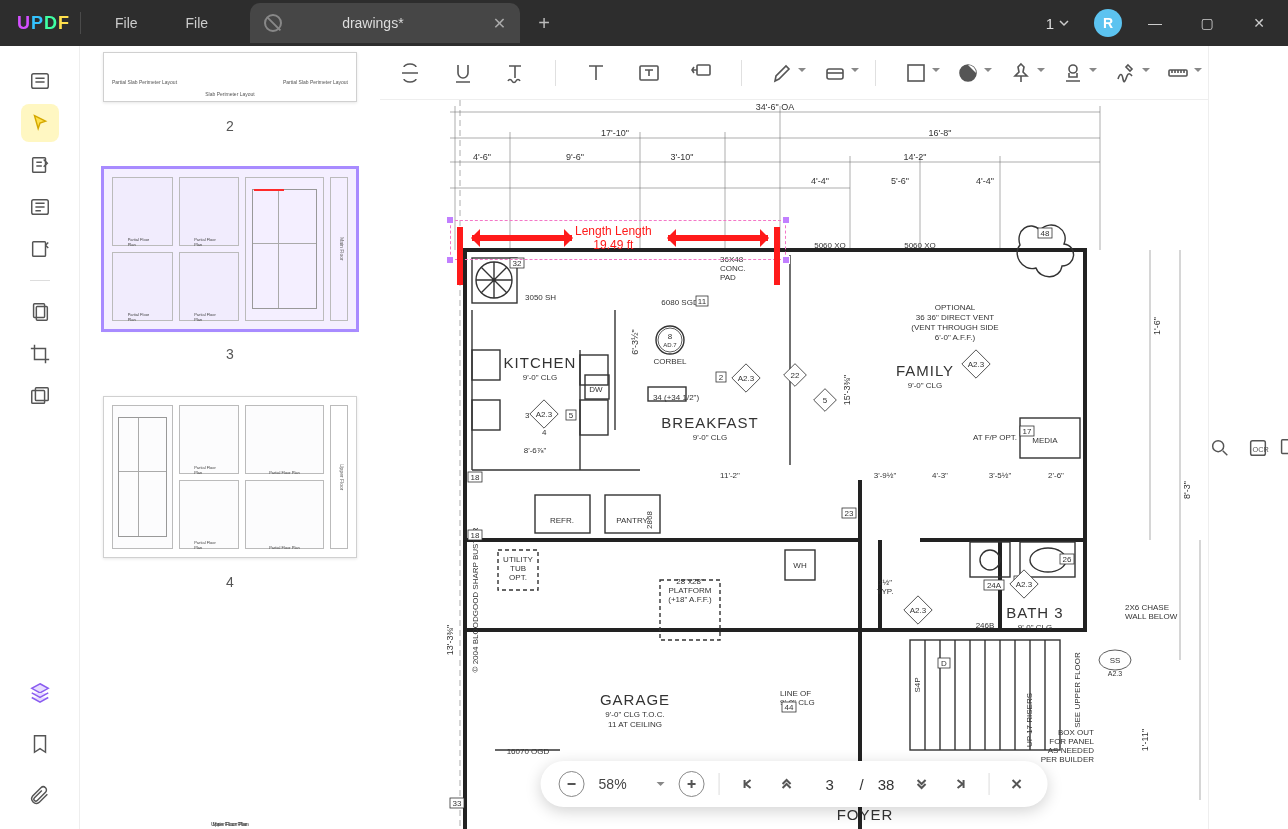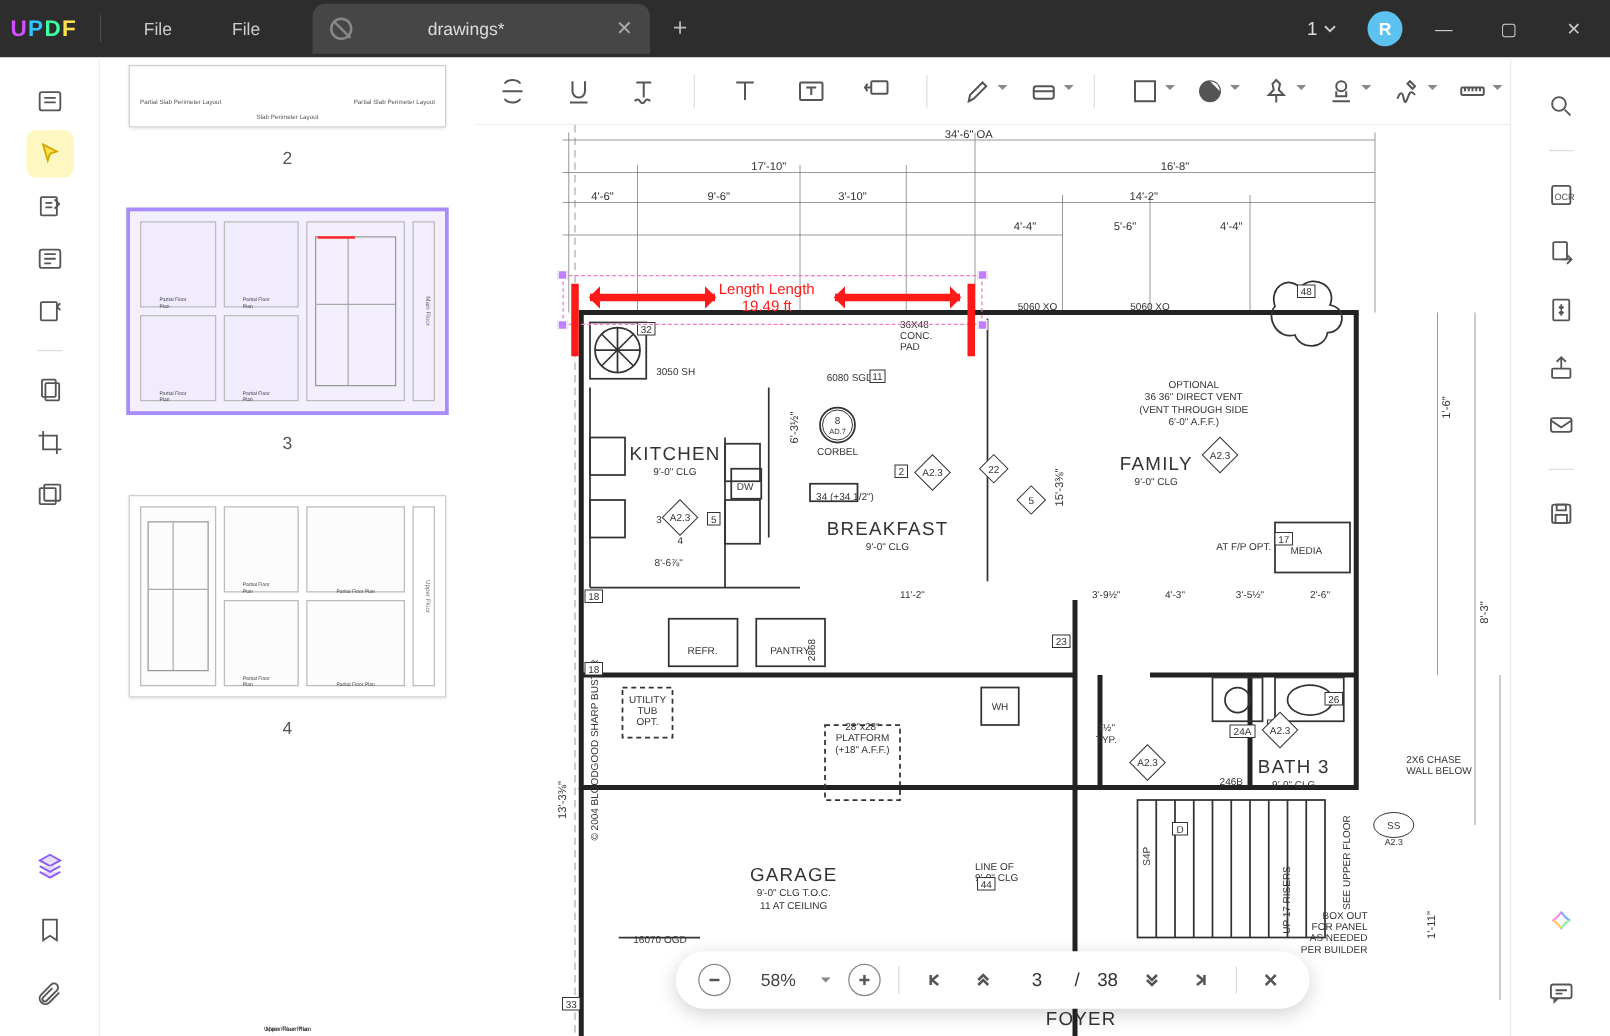--- a/index.html
+++ b/index.html
@@ -1,20 +1,20 @@
 <!DOCTYPE html>
 <html><head>
 <meta charset="utf-8">
 <style>
 * { box-sizing: border-box; margin: 0; padding: 0; font-family: -apple-system, BlinkMacSystemFont, "Segoe UI", sans-serif; }
 body { width: 1288px; height: 829px; overflow: hidden; background: #fff; }
 
 
 .titlebar { height: 46px; background:#2d2d2d; display:flex; align-items:center; color:#ccc; }
-.logo { width:70px; text-align:center; font-weight:700; font-size:18px; letter-spacing:1px; }
+.logo { width:70px; text-align:right; font-weight:700; font-size:18px; letter-spacing:1px; }
 .logo span:nth-child(1){color:#d44fff}.logo span:nth-child(2){color:#33c3ff}.logo span:nth-child(3){color:#3fffa3}.logo span:nth-child(4){color:#ffe04d}
 .menu-divider{width:1px;height:22px;background:#4a4a4a;margin:0 10px}
 .menu-item{padding:0 24px; font-size:14px; cursor:pointer}
 .tab { margin-left:18px; height:40px; min-width:270px; background:#464646; border-radius:10px 10px 0 0; display:flex; align-items:center; padding:0 14px; color:#ddd; font-size:14px; position:relative;}
 .tab .docicon{width:18px;height:18px;border:2px solid #888;border-radius:50%;margin-right:60px;position:relative}
 .tab .docicon::after{content:"";position:absolute;width:18px;height:2px;background:#888;top:7px;left:-1px;transform:rotate(45deg)}
 .tab .close{margin-left:auto;color:#aaa;font-size:16px;cursor:pointer}
 .tab-plus{margin-left:18px;color:#bbb;font-size:20px;cursor:pointer}
 .titlebar-right{margin-left:auto;display:flex;align-items:center;gap:14px;padding-right:10px}
 .count-badge{color:#ddd;font-size:15px;display:flex;align-items:center;gap:4px;padding:4px 10px;border-radius:4px}
@@ -51,21 +51,21 @@
 .thumb-drawing .footer-label{position:absolute;bottom:2px;left:50%;transform:translateX(-50%);font-size:5px;color:#333}
 
 
 .ann-bar{position:absolute;left:380px;right:80px;top:46px;height:54px;background:#fff;border-bottom:1px solid #eee;display:flex;align-items:center;padding:0 18px;gap:28px}
 .tool{width:30px;height:30px;display:flex;align-items:center;justify-content:center;cursor:pointer;color:#555;position:relative}
 .tool svg{width:24px;height:24px;stroke:#555;fill:none;stroke-width:1.6}
 .tool .cd{position:absolute;right:-12px;top:10px;border:4px solid transparent;border-top-color:#888}
 .tool-sep{width:1px;height:26px;background:#e0e0e0}
 
 
-.right-rail{position:absolute;right:0;top:46px;bottom:0;width:80px;background:#fff;border-left:1px solid #eee;display:flex;flex-direction:column;align-items:center;padding-top:20px;gap:8px}
+.right-rail{position:absolute;right:0;top:46px;bottom:0;width:80px;background:#fff;border-left:1px solid #eee;display:flex;align-items:center;padding-top:20px;gap:8px}
 .right-rail .rail-btn svg{width:22px;height:22px}
 .right-bottom{margin-top:auto;margin-bottom:16px;display:flex;flex-direction:column;align-items:center;gap:18px}
 .ai-icon{width:26px;height:26px}
 
 
 .canvas{position:absolute;left:380px;right:80px;top:100px;bottom:0;background:#f3f3f3;overflow:hidden}
 .page{position:absolute;left:0;top:0;width:900px;height:760px;background:#fff;box-shadow:0 0 6px rgba(0,0,0,.15)}
 .page svg{width:100%;height:100%}
 .fp-text{font-family:Arial,sans-serif;fill:#333}
 .dim-text{font-size:9px}
@@ -79,21 +79,21 @@
 .ann-arrow::before{left:-10px;border-right-color:#ff1a1a}
 .ann-arrow::after{right:-10px;border-left-color:#ff1a1a}
 .ann-label{position:absolute;color:#ff1a1a;font-size:12px;font-weight:500;text-align:center;white-space:nowrap}
 
 
 .page-ctrl{position:absolute;left:50%;bottom:22px;transform:translateX(-50%);height:46px;background:#fff;border-radius:26px;box-shadow:0 4px 16px rgba(0,0,0,.18);display:flex;align-items:center;padding:0 18px;gap:14px}
 .pc-btn{width:26px;height:26px;border-radius:50%;display:flex;align-items:center;justify-content:center;cursor:pointer;color:#555;border:1.5px solid transparent}
 .pc-btn.ring{border-color:#888}
 .pc-btn svg{width:14px;height:14px;stroke:#555;fill:none;stroke-width:2}
 .pc-sep{width:1px;height:22px;background:#ddd}
-.zoom-val{font-size:14px;color:#444;min-width:48px;text-align:center}
+.zoom-val{font-size:14px;color:#444;min-width:48px;}
 .zoom-dd{border:4px solid transparent;border-top-color:#888;margin-left:-4px;margin-top:4px}
 .page-input{width:32px;height:26px;border:none;text-align:center;font-size:15px;color:#333;background:transparent}
 .page-total{font-size:15px;color:#333}
 </style>
 </head>
 <body>
 
 <div class="titlebar">
   <div class="logo"><span>U</span><span>P</span><span>D</span><span>F</span></div>
   <div class="menu-divider"></div>

